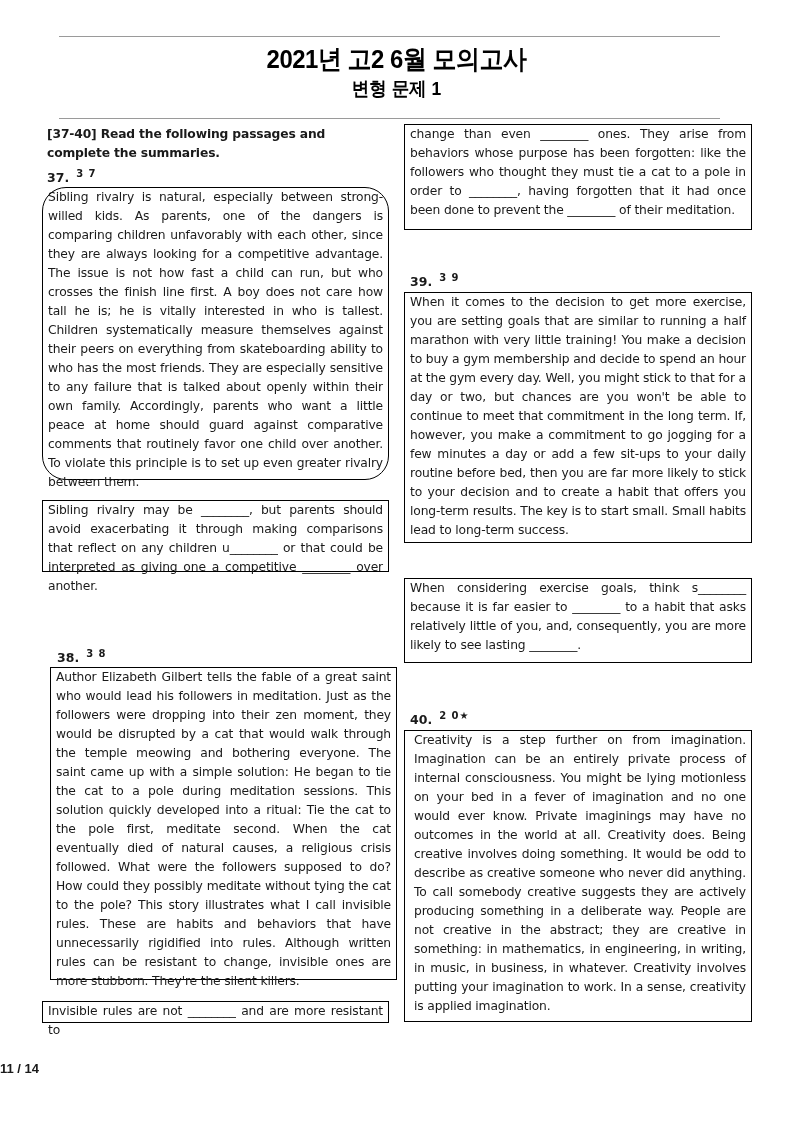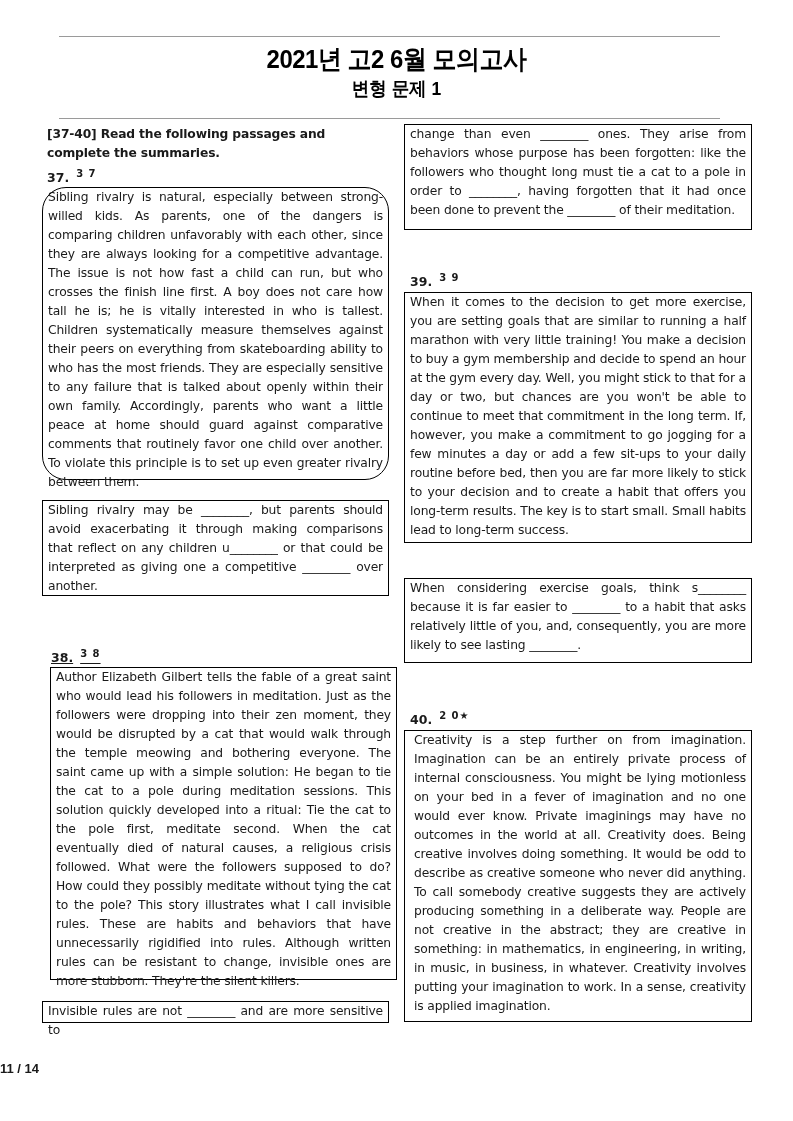--- a/index.html
+++ b/index.html
@@ -31,35 +31,35 @@
 <div class="title sub">변형 문제 1</div>
 <div class="rule bottom"></div>
 
 <div class="instr txt" style="text-align:left;">[37-40] Read the following passages and complete the summaries.</div>
 
 <div class="qnum" style="left:47px; top:168px;"><span>37.</span><sup>3 7</sup></div>
 <div class="box left txt" style="top:187px; height:293px;border-radius:24px;">
   <p>Sibling rivalry is natural, especially between strong-willed kids. As parents, one of the dangers is comparing children unfavorably with each other, since they are always looking for a competitive advantage. The issue is not how fast a child can run, but who crosses the finish line first. A boy does not care how tall he is; he is vitally interested in who is tallest. Children systematically measure themselves against their peers on everything from skateboarding ability to who has the most friends. They are especially sensitive to any failure that is talked about openly within their own family. Accordingly, parents who want a little peace at home should guard against comparative comments that routinely favor one child over another. To violate this principle is to set up even greater rivalry between them.</p>
 </div>
 
-<div class="box left txt" style="top:500px; height:96px;">
+<div class="box left txt" style="top:500px; height:72px;">
   <p>Sibling rivalry may be ________, but parents should avoid exacerbating it through making comparisons that reflect on any children u________ or that could be interpreted as giving one a competitive ________ over another.</p>
 </div>
 
-<div class="qnum" style="left:51px; top:648px;text-decoration:underline;"><span>38.</span><sup>3 8</sup></div>
+<div class="qnum" style="left:57px; top:648px;"><span>38.</span><sup>3 8</sup></div>
 <div class="box left txt" style="top:667px; height:313px;margin-left:8px;">
   <p>Author Elizabeth Gilbert tells the fable of a great saint who would lead his followers in meditation. Just as the followers were dropping into their zen moment, they would be disrupted by a cat that would walk through the temple meowing and bothering everyone. The saint came up with a simple solution: He began to tie the cat to a pole during meditation sessions. This solution quickly developed into a ritual: Tie the cat to the pole first, meditate second. When the cat eventually died of natural causes, a religious crisis followed. What were the followers supposed to do? How could they possibly meditate without tying the cat to the pole? This story illustrates what I call invisible rules. These are habits and behaviors that have unnecessarily rigidified into rules. Although written rules can be resistant to change, invisible ones are more stubborn. They're the silent killers.</p>
 </div>
 
 <div class="box left txt" style="top:1001px; height:22px; text-align-last: justify;">
-  <p style="text-align-last: justify;">Invisible rules are not ________ and are more sensitive to</p>
+  <p style="text-align-last: justify;">Invisible rules are not ________ and are more resistant to</p>
 </div>
 
 <div class="box right txt" style="top:124px; height:106px;">
-  <p>change than even ________ ones. They arise from behaviors whose purpose has been forgotten: like the followers who thought long must tie a cat to a pole in order to ________, having forgotten that it had once been done to prevent the ________ of their meditation.</p>
+  <p>change than even ________ ones. They arise from behaviors whose purpose has been forgotten: like the followers who thought they must tie a cat to a pole in order to ________, having forgotten that it had once been done to prevent the ________ of their meditation.</p>
 </div>
 
 <div class="qnum" style="left:410px; top:272px;"><span>39.</span><sup>3 9</sup></div>
 <div class="box right txt" style="top:292px; height:251px;">
   <p>When it comes to the decision to get more exercise, you are setting goals that are similar to running a half marathon with very little training! You make a decision to buy a gym membership and decide to spend an hour at the gym every day. Well, you might stick to that for a day or two, but chances are you won't be able to continue to meet that commitment in the long term. If, however, you make a commitment to go jogging for a few minutes a day or add a few sit-ups to your daily routine before bed, then you are far more likely to stick to your decision and to create a habit that offers you long-term results. The key is to start small. Small habits lead to long-term success.</p>
 </div>
 
 <div class="box right txt" style="top:562px; height:85px;margin-top:16px;">
   <p>When considering exercise goals, think s________ because it is far easier to ________ to a habit that asks relatively little of you, and, consequently, you are more likely to see lasting ________.</p>
 </div>

